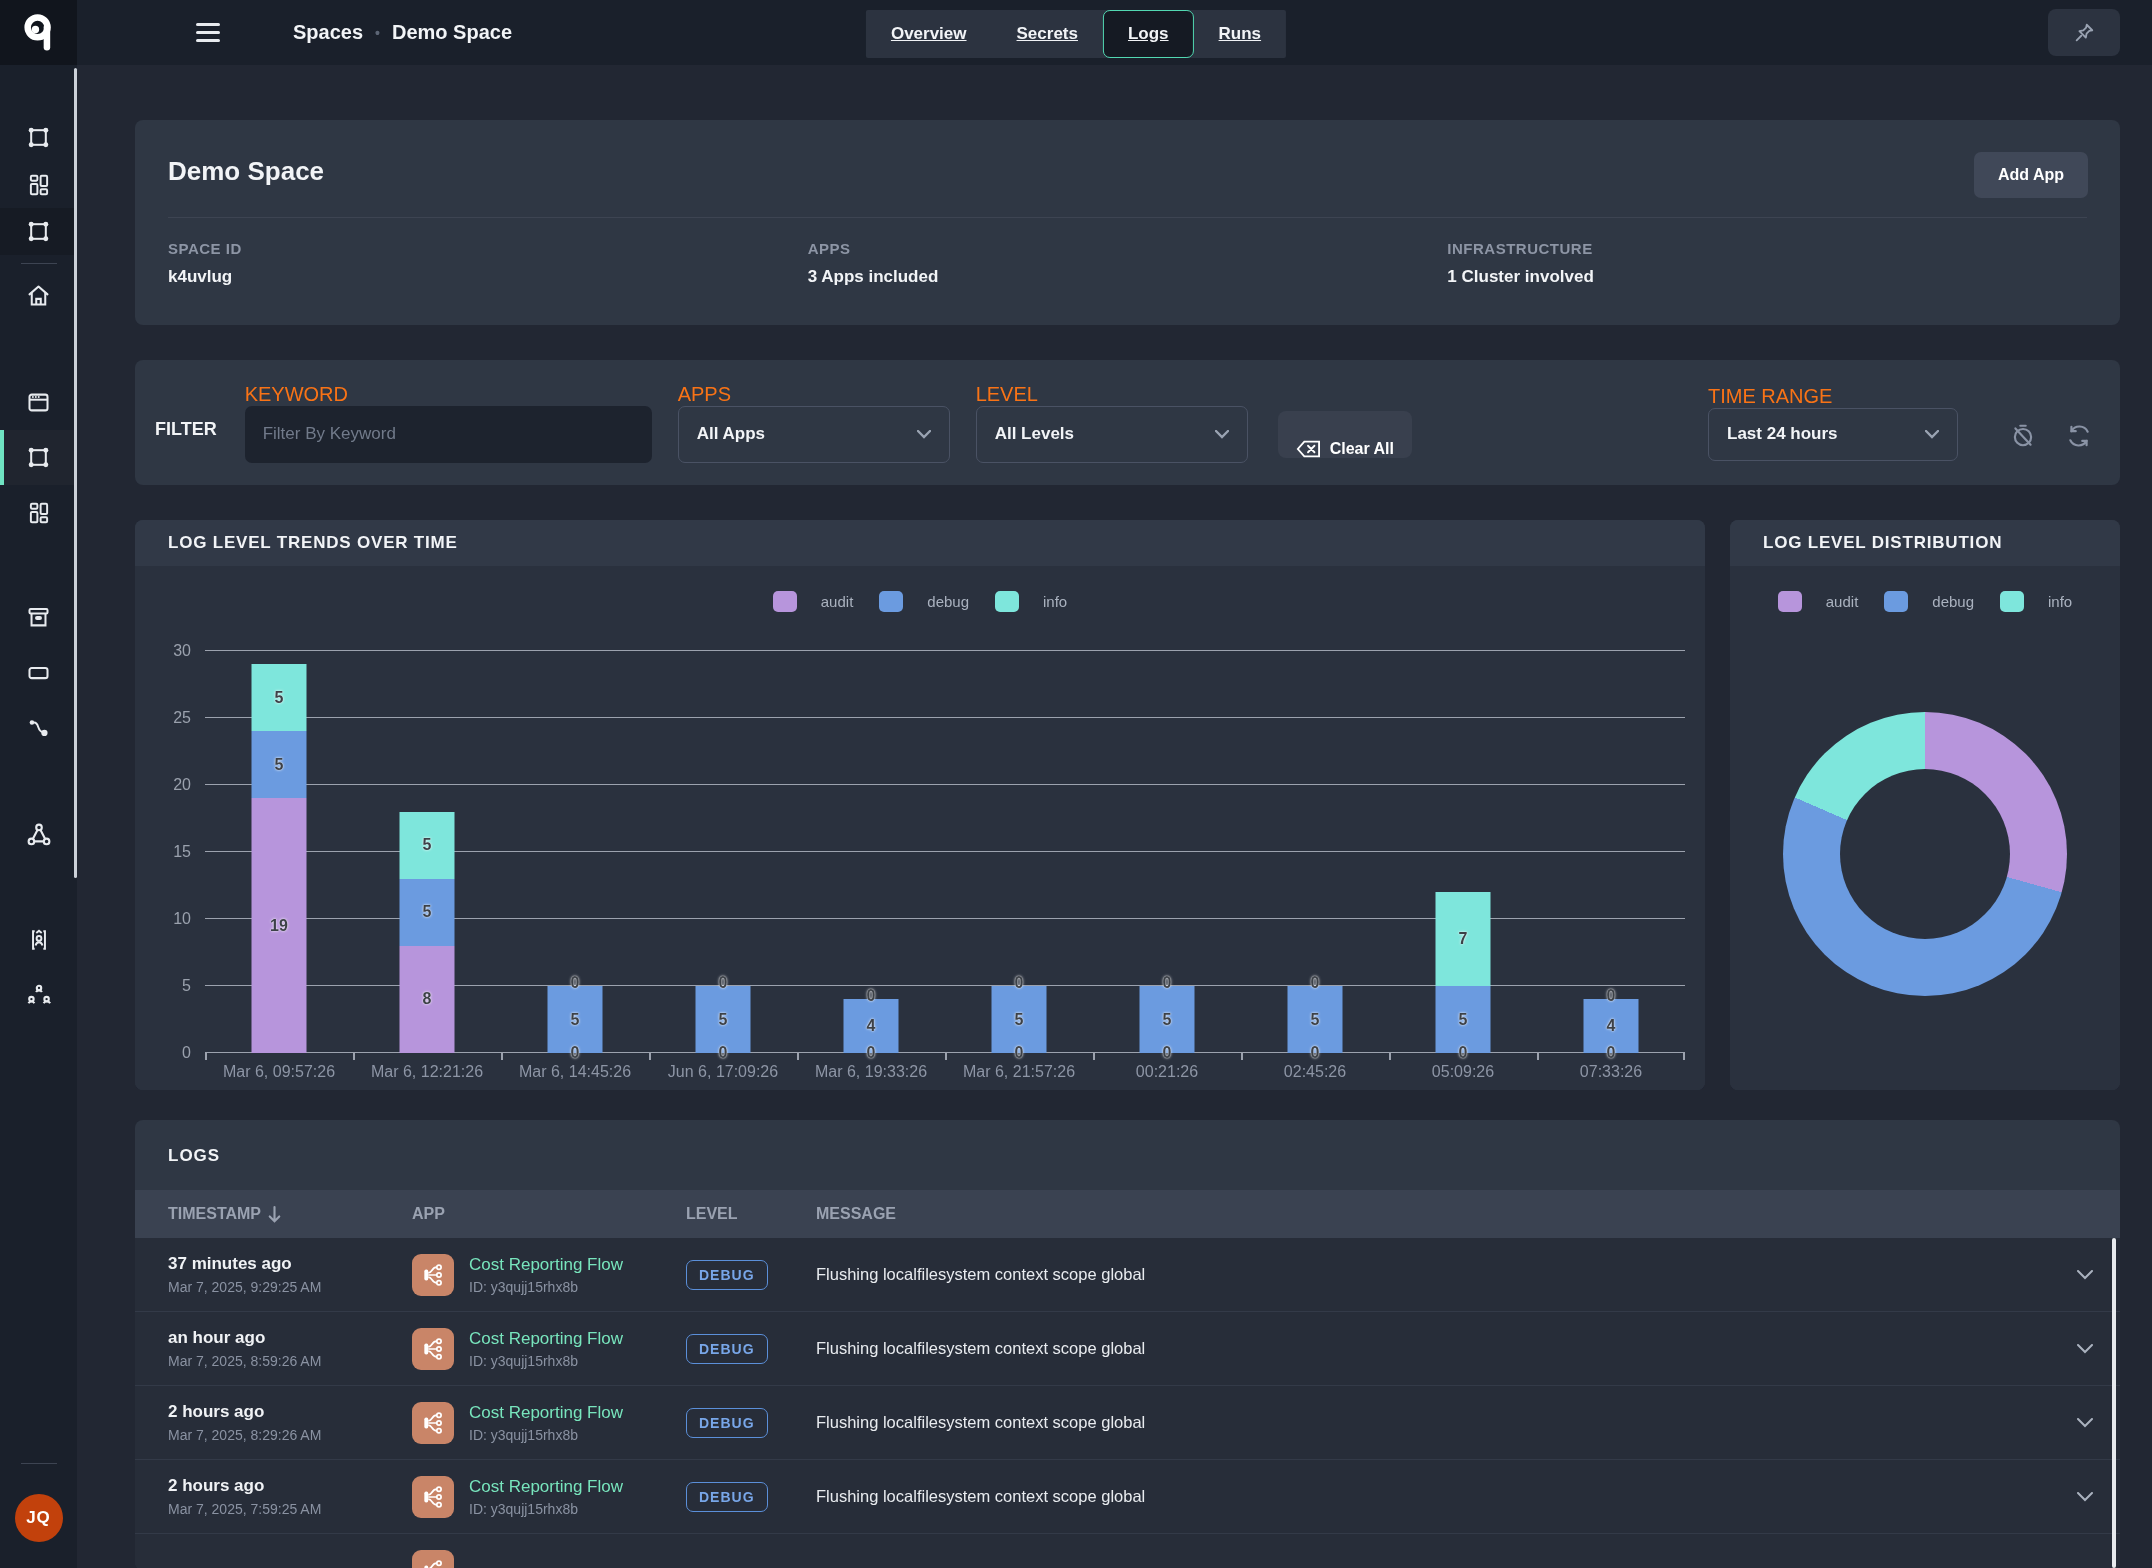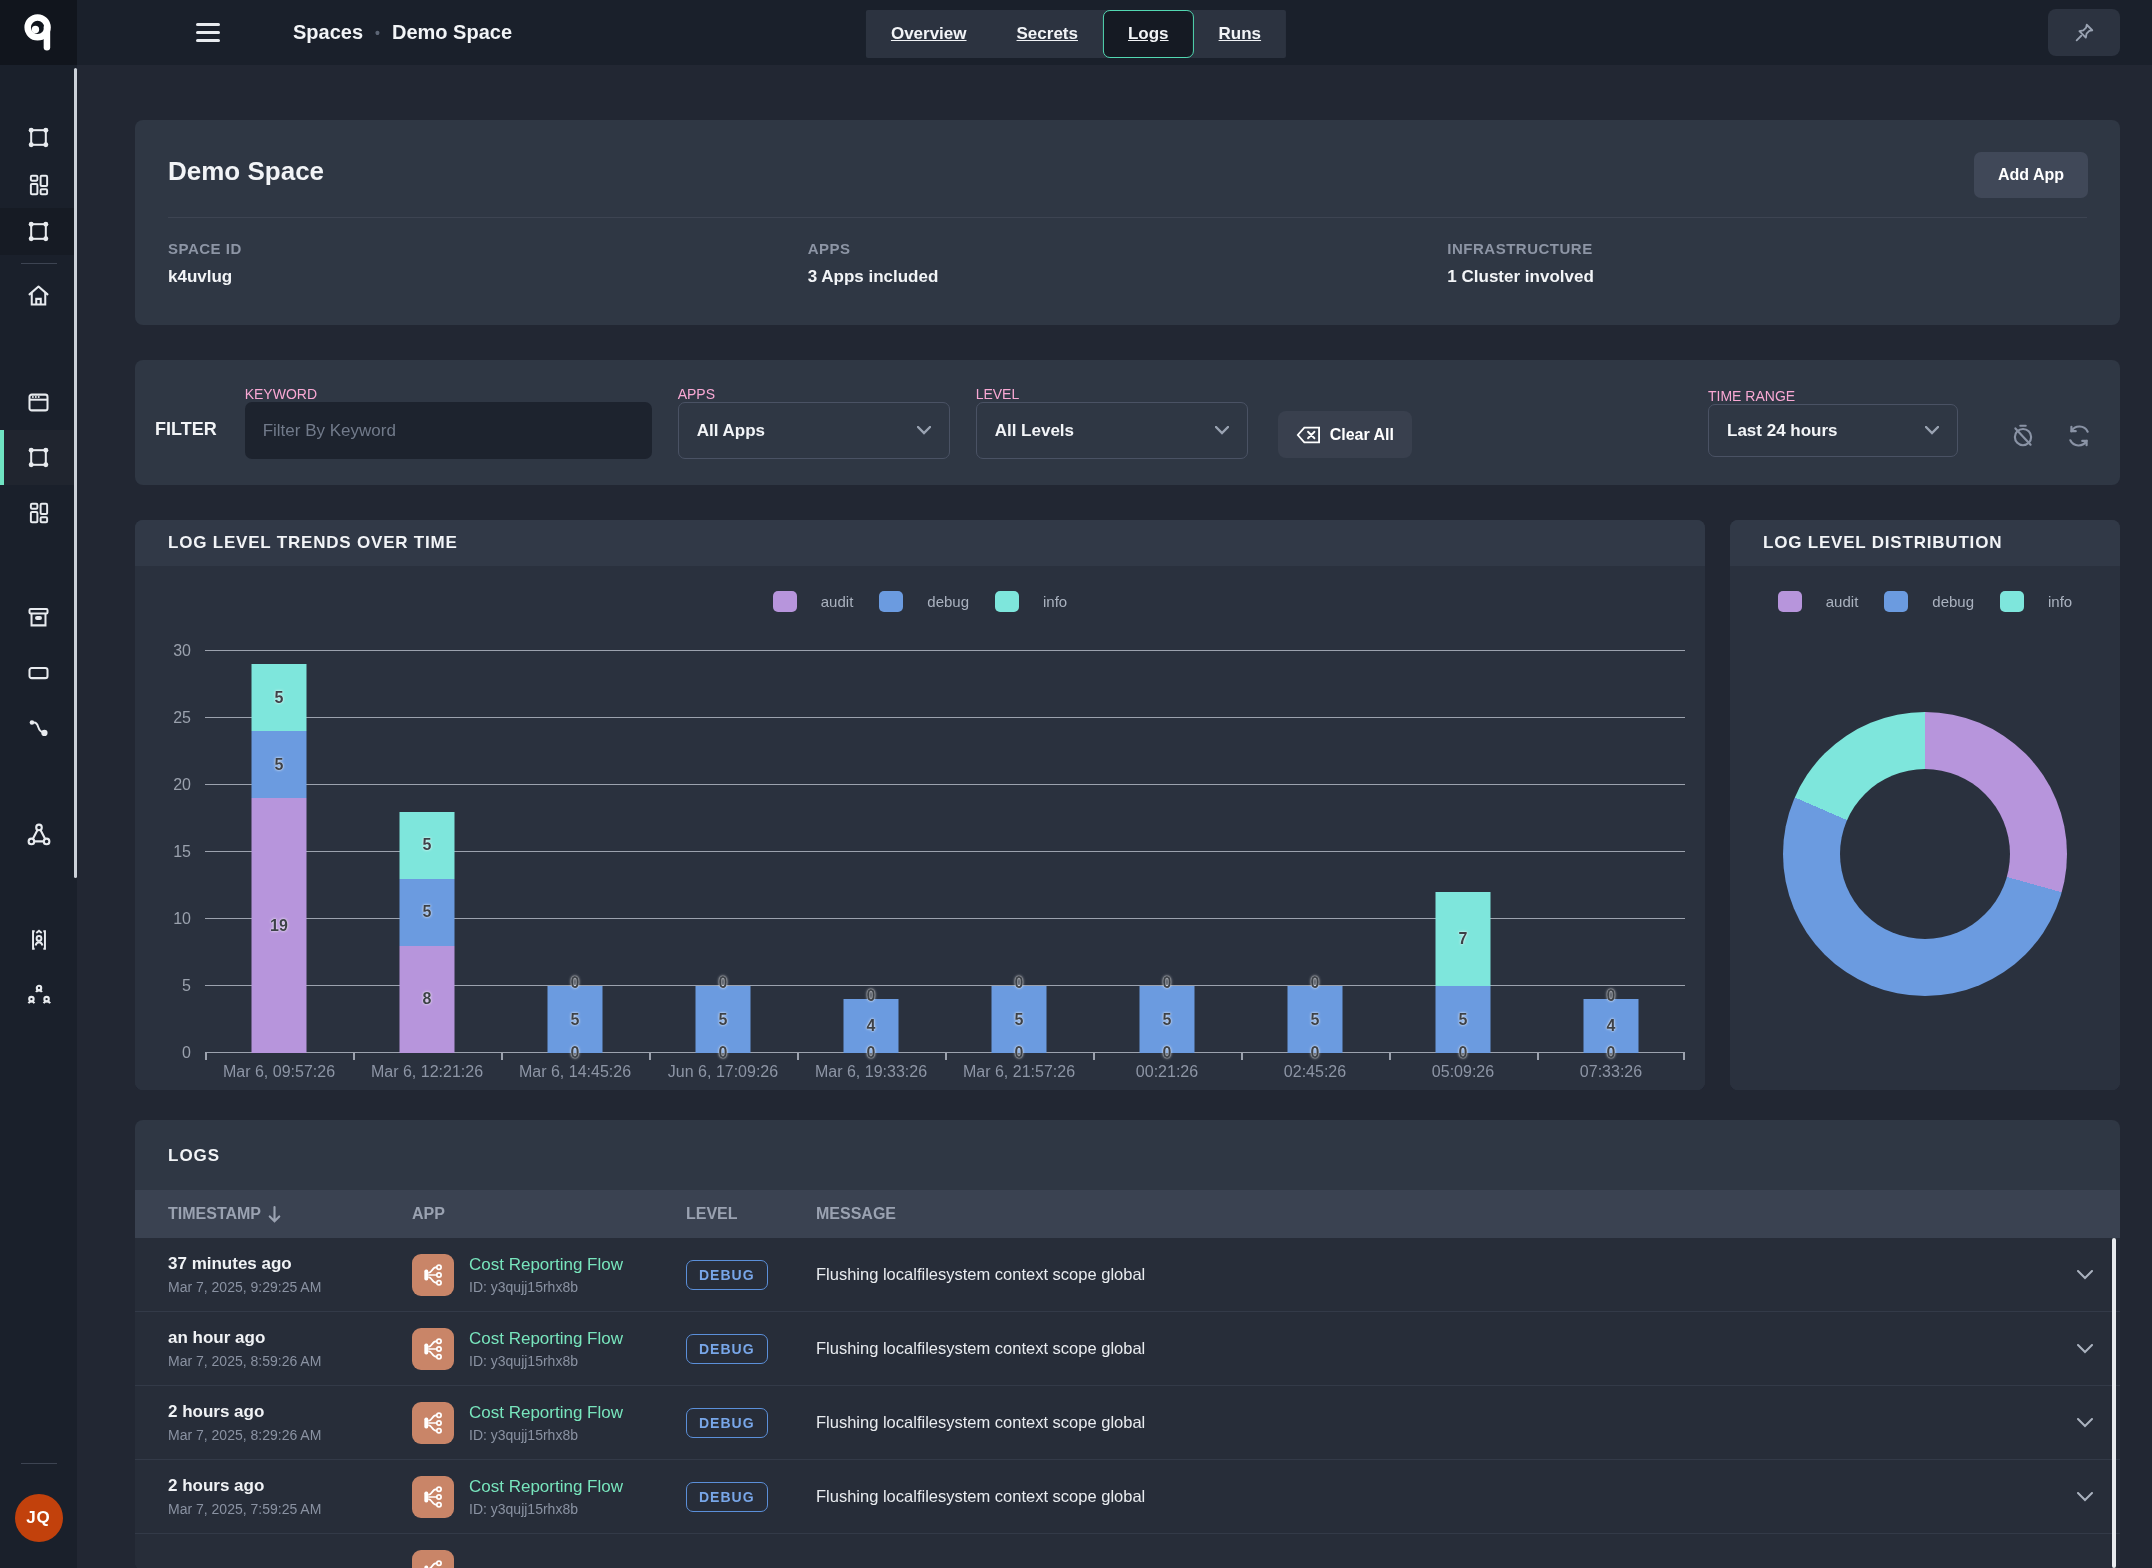--- a/index.html
+++ b/index.html
@@ -41,25 +41,25 @@
   .addapp-btn { position:absolute; right:32px; top:32px; background:#404858; border:none; color:#fff; font-weight:bold; font-size:16px; padding:14px 24px; border-radius:7px; cursor:pointer; font-family:inherit; }
   .space-divider { height:1px; background:#3d4452; margin-top:30px; }
   .space-fields { display:flex; margin-top:22px; }
   .space-field { width:645px; }
   .f-label { font-size:15px; color:#8d95a5; font-weight:bold; letter-spacing:.5px; }
   .f-value { font-size:17px; font-weight:bold; margin-top:10px; }
   
   .filter-card { margin-top:35px; height:125px; display:flex; align-items:center; padding:0 24px 0 20px; }
   .filter-title { font-size:18px; font-weight:bold; margin:14px 28px 0 0; }
   .fgroup { display:flex; flex-direction:column; margin-right:26px; }
-  .fgroup label { font-size:14px; color:#f9a8d4; }
+  .fgroup label { font-size:20px; color:#f97316; }
   .kw-input { width:407px; height:57px; background:#1d232e; border:none; border-radius:7px; color:#e8ebef; font-size:17px; padding:0 18px; font-family:inherit; }
   .kw-input::placeholder { color:#717a8a; }
   .select { width:272px; height:57px; border:1px solid #4a5264; border-radius:7px; display:flex; align-items:center; justify-content:space-between; padding:0 18px; font-size:17px; font-weight:bold; cursor:pointer; }
-  .clear-btn { margin:24px 0 0 4px; height:47px; background:#39404e; border:none; border-radius:8px; color:#fff; font-weight:bold; font-size:16px; display:flex; align-items:center; gap:10px; padding:0 18px; cursor:pointer; font-family:inherit; }
+  .clear-btn { margin:24px 0 0 4px; height:47px; background:#39404e; border:none; border-radius:8px; color:#fff; font-weight:bold; font-size:16px; display:flex; align-items:flex-end; gap:10px; padding:0 18px; cursor:pointer; font-family:inherit; }
   .trange { margin-left:auto; }
   .trange .select { width:250px; height:53px; font-weight:bold; }
   .icon-btn { background:none; border:none; color:#8a93a5; cursor:pointer; margin:26px 0 0 22px; padding:4px; }
   
   .charts-row { display:flex; gap:25px; margin-top:35px; }
   .chart-card { border-radius:8px; overflow:hidden; }
   .trends { width:1570px; height:570px; }
   .dist { width:390px; height:570px; }
   .chart-head { height:46px; background:#313947; display:flex; align-items:center; padding:0 33px; font-size:17px; font-weight:bold; letter-spacing:.8px; }
   .chart-body { height:524px; background:#2a313e; position:relative; padding-top:20px; }

